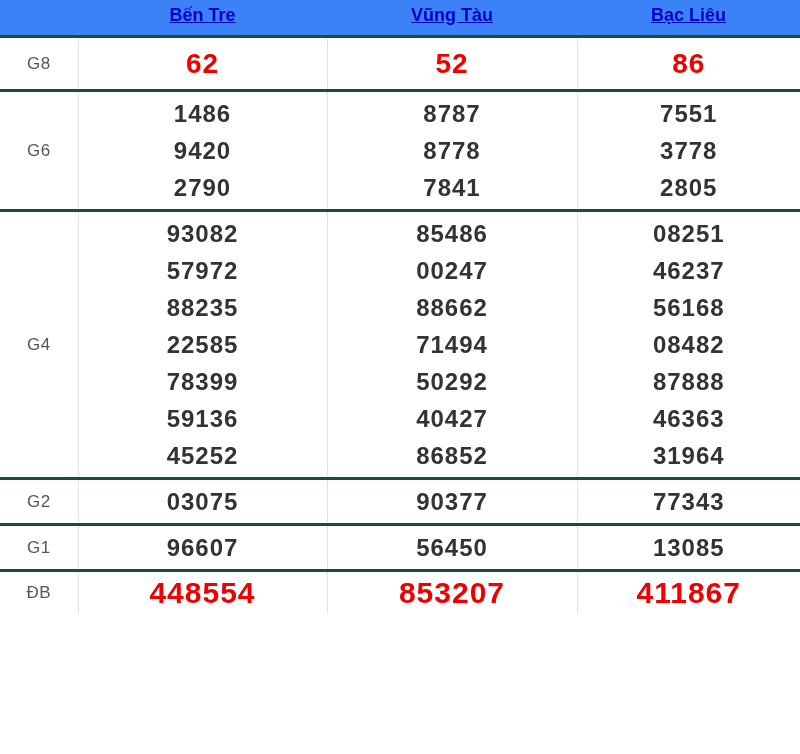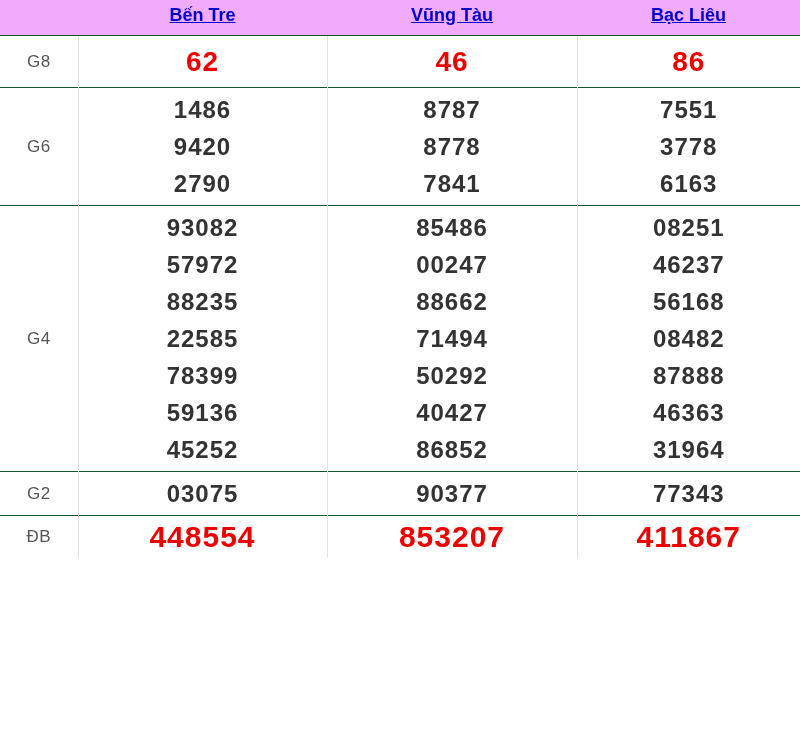--- a/index.html
+++ b/index.html
@@ -16,32 +16,32 @@
   col.c-label { width: 78px; }
   col.c-1 { width: 249px; }
   col.c-2 { width: 250px; }
   col.c-3 { width: 223px; }
 
   
   tr.header-row th {
     padding: 5px 0 9px 0;
     text-align: center;
     vertical-align: middle;
-    background: #f0abfc;
+    background: #3b82f6;
   }
   tr.header-row a.province-link {
     color: #0000cc;
     font-size: 18px;
     font-weight: 700;
     text-decoration: underline;
   }
 
   
   tr.data-row td {
-    border-top: 1px solid #14532d;
+    border-top: 3px solid #14532d;
     text-align: center;
     vertical-align: middle;
     padding: 3px 0;
   }
   tr.data-row td.value-cell {
     border-left: 1px solid #e3e3e3;
   }
   td.label-cell {
     color: #555555;
     font-size: 17px;
@@ -91,21 +91,21 @@
       <a href="#" class="province-link">Bạc Liêu</a>
     </th>
   </tr>
 
   <tr class="data-row g8-row">
     <td class="label-cell">G8</td>
     <td class="value-cell">
           <span class="num">62</span>
         </td>
     <td class="value-cell">
-          <span class="num">46</span>
+          <span class="num">52</span>
         </td>
     <td class="value-cell">
           <span class="num">86</span>
         </td>
   </tr>
 
 
   <tr class="data-row">
     <td class="label-cell">G6</td>
     <td class="value-cell">
@@ -114,21 +114,21 @@
       <span class="num">2790</span>
     </td>
     <td class="value-cell">
       <span class="num">8787</span>
       <span class="num">8778</span>
       <span class="num">7841</span>
     </td>
     <td class="value-cell">
       <span class="num">7551</span>
       <span class="num">3778</span>
-      <span class="num">6163</span>
+      <span class="num">2805</span>
     </td>
   </tr>
 
 
   <tr class="data-row">
     <td class="label-cell">G4</td>
     <td class="value-cell">
       <span class="num">93082</span>
       <span class="num">57972</span>
       <span class="num">88235</span>
@@ -164,20 +164,32 @@
           <span class="num">03075</span>
         </td>
     <td class="value-cell">
           <span class="num">90377</span>
         </td>
     <td class="value-cell">
           <span class="num">77343</span>
         </td>
   </tr>
 
+  <tr class="data-row">
+    <td class="label-cell">G1</td>
+    <td class="value-cell">
+          <span class="num">96607</span>
+        </td>
+    <td class="value-cell">
+          <span class="num">56450</span>
+        </td>
+    <td class="value-cell">
+          <span class="num">13085</span>
+        </td>
+  </tr>
 
   <tr class="data-row db-row">
     <td class="label-cell">ĐB</td>
     <td class="value-cell">
           <span class="num">448554</span>
         </td>
     <td class="value-cell">
           <span class="num">853207</span>
         </td>
     <td class="value-cell">

